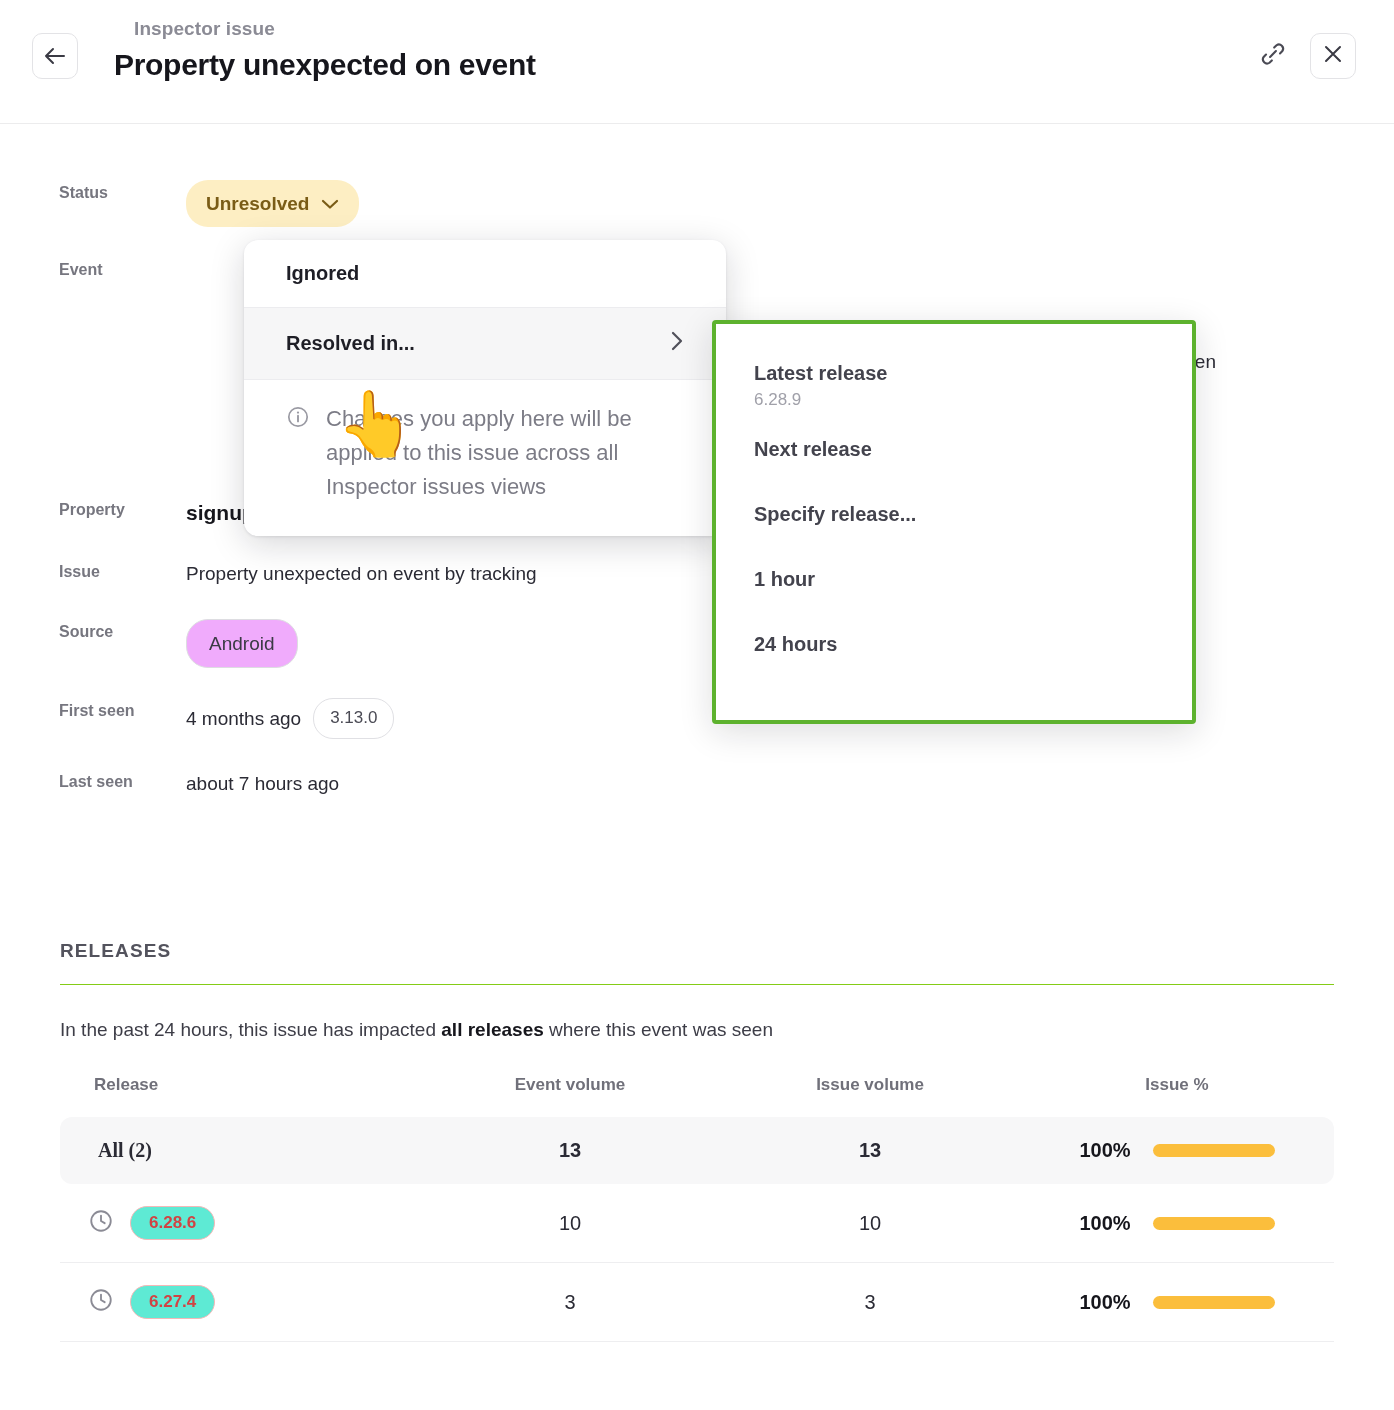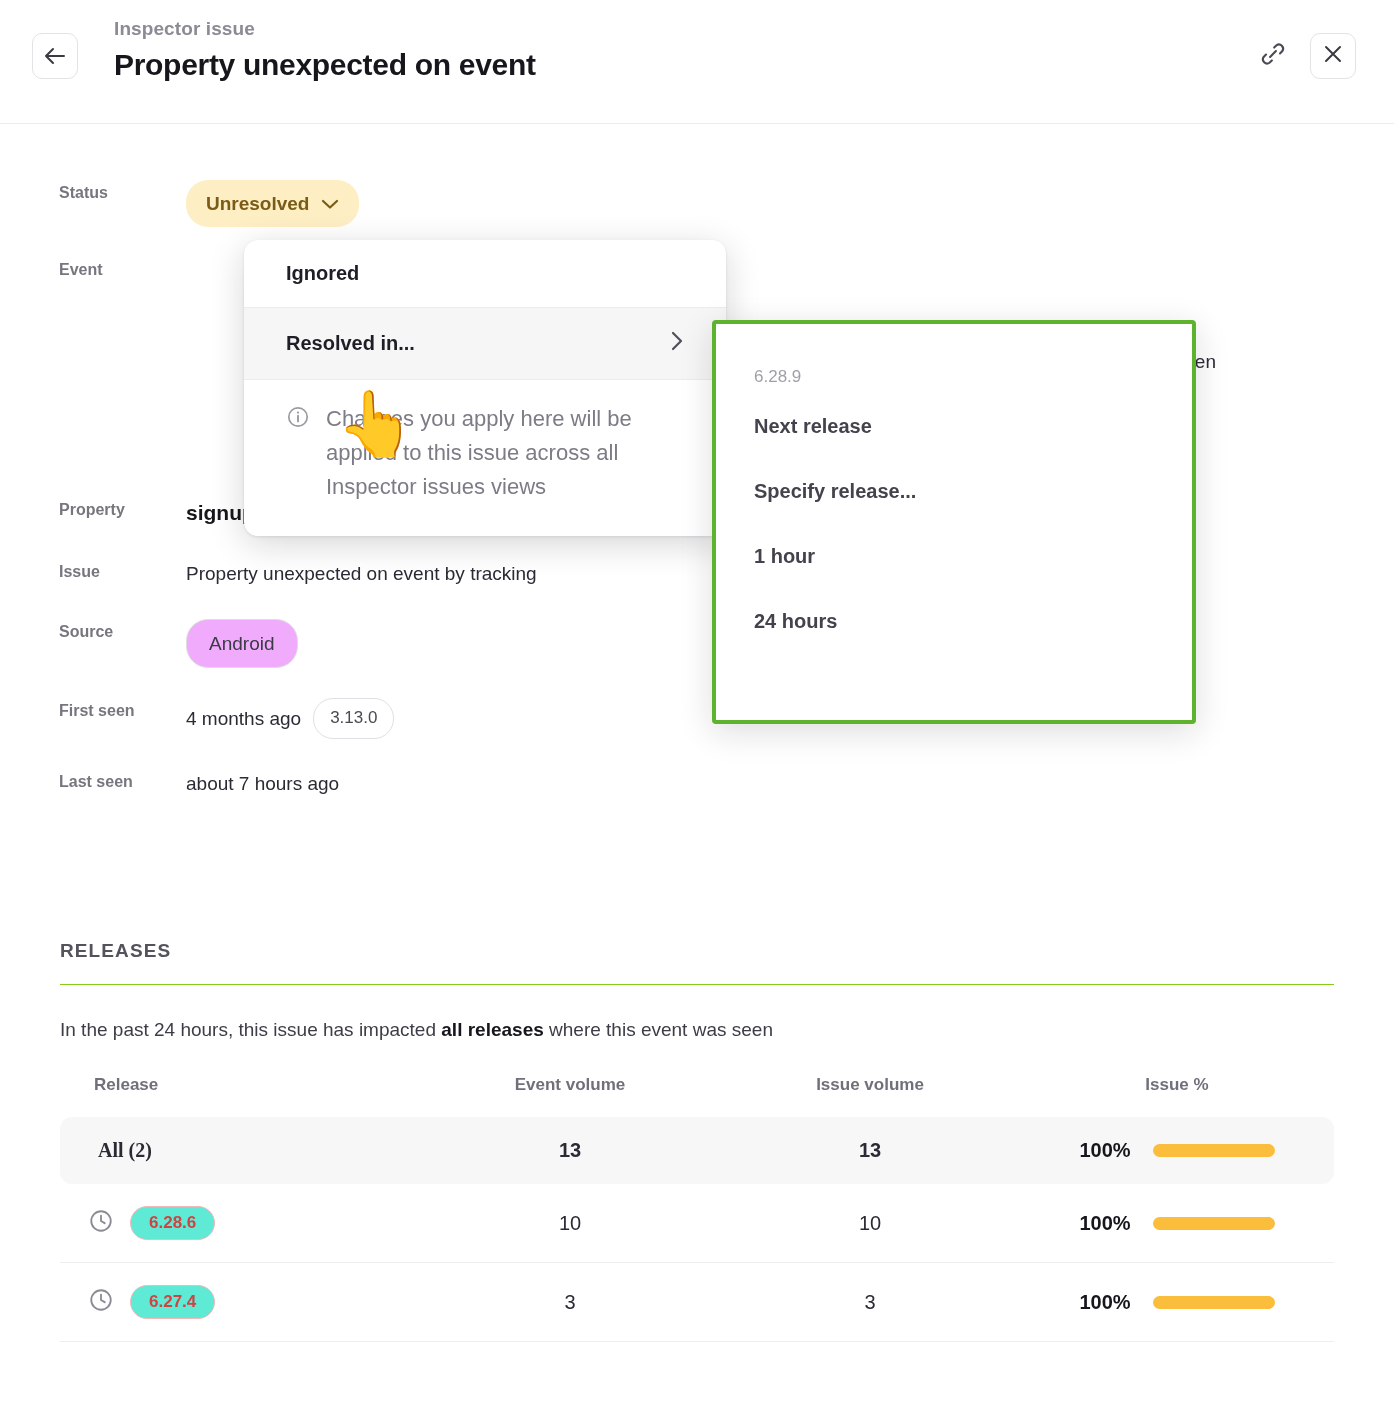--- a/index.html
+++ b/index.html
@@ -42,20 +42,21 @@
   .header-titles {
     position: absolute;
     left: 114px;
     top: 18px;
   }
   .eyebrow {
     font-size: 19px;
     color: #8b8b95;
     font-weight: 600;
     letter-spacing: .1px;
+    margin-left: 20px;
   }
   .page-title {
     margin-top: 8px;
     font-size: 30px;
     font-weight: 700;
     color: #16161c;
     letter-spacing: -.3px;
   }
   .header-actions {
     position: absolute;
@@ -394,20 +395,21 @@
         <path d="M12 10.6 V16.4" stroke="#9a9aa3" stroke-width="1.9" stroke-linecap="round"></path>
         <circle cx="12" cy="7.6" r="1.15" fill="#9a9aa3"></circle>
       </svg>
     </span>
     <span>Changes you apply here will be applied to this issue across all Inspector issues views</span>
   </div>
 </div>
 
 <div class="submenu">
   <div class="submenu-item">
+    <div class="sub-title">Latest release</div>
     <div class="submenu-sub">6.28.9</div>
   </div>
   <div class="submenu-item">
     <div class="sub-title">Next release</div>
   </div>
   <div class="submenu-item" style="margin-top:14px;">
     <div class="sub-title">Specify release...</div>
   </div>
   <div class="submenu-item" style="margin-top:14px;">
     <div class="sub-title">1 hour</div>

